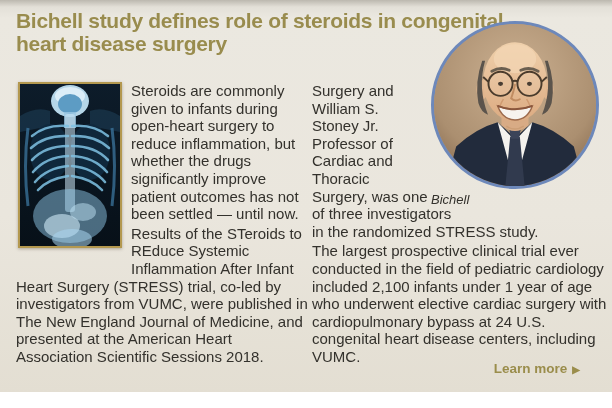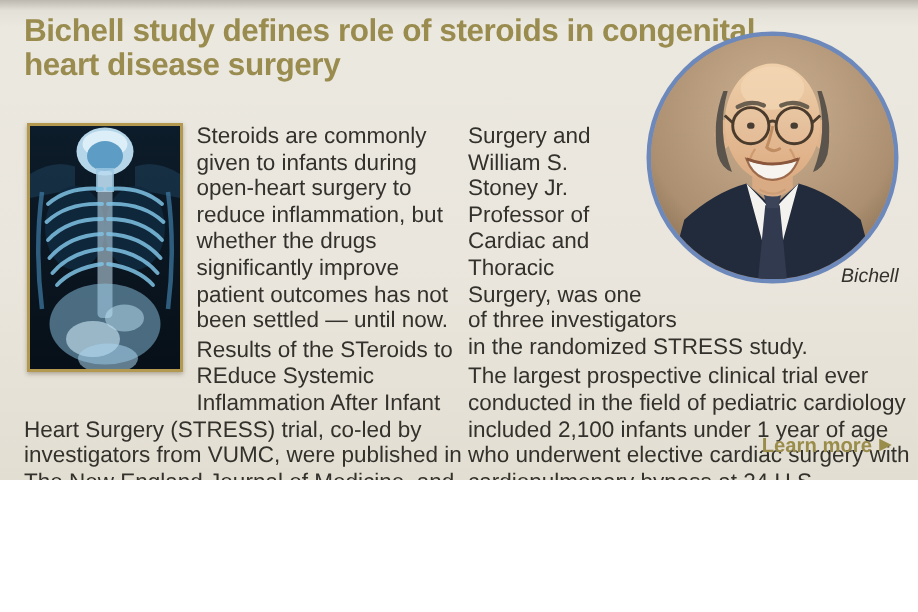--- a/index.html
+++ b/index.html
@@ -1,17 +1,17 @@
 <!DOCTYPE html>
 <html><head>
 <meta charset="utf-8">
 <style>
   html,body{margin:0;padding:0;}
   .card{
-    position:relative; width:612px; height:320px; overflow:hidden;
+    position:relative; width:612px; height:392px; overflow:hidden;
     font-family:"Liberation Sans", sans-serif;
     background:linear-gradient(180deg,#bcb8af 0px,#e3e0d8 7px,#ebe8e0 18px,#eae6dd 55%,#e3ded2 100%);
   }
   .headline{
     position:absolute; left:16px; top:9px; width:540px; margin:0;
     font-size:21px; line-height:1.1; font-weight:700; letter-spacing:-0.3px;
     color:#998c4e;
   }
   .col{position:absolute; top:82px; font-size:15px; line-height:17.6px; color:#33312c;}
   .col p{margin:0 0 2px 0;}
@@ -29,25 +29,25 @@
   }
   .byline{margin-top:3px;}
   .byline .b{font-weight:700;}
   .portrait{
     position:absolute; left:431px; top:21px; width:168px; height:168px;
     border-radius:50%; border:3px solid #6d88ba; box-sizing:border-box;
     overflow:hidden; background:#b49a7d;
   }
   .portrait svg{display:block; width:100%; height:100%;}
   .caption{
-    position:absolute; left:431px; top:176px; width:168px; text-align:right;
+    position:absolute; left:431px; top:192px; width:168px; text-align:left;
     font-style:italic; font-size:13px; color:#33312c;
   }
   .learn-more{
-    position:absolute; right:18px; bottom:16px; display:flex; align-items:center; gap:5px;
+    position:absolute; right:32px; bottom:16px; display:flex; align-items:center; gap:5px;
     color:#9a8d4b; font-weight:700; font-size:13.5px; text-decoration:none; cursor:pointer;margin-top:16px;
   }
   .learn-more .arrow{font-size:10px; line-height:1; transform:translateY(0.5px);}
 </style>
 </head>
 <body>
 
 <div class="card">
 
   <h1 class="headline">Bichell study defines role of steroids in congenital heart disease surgery</h1>

